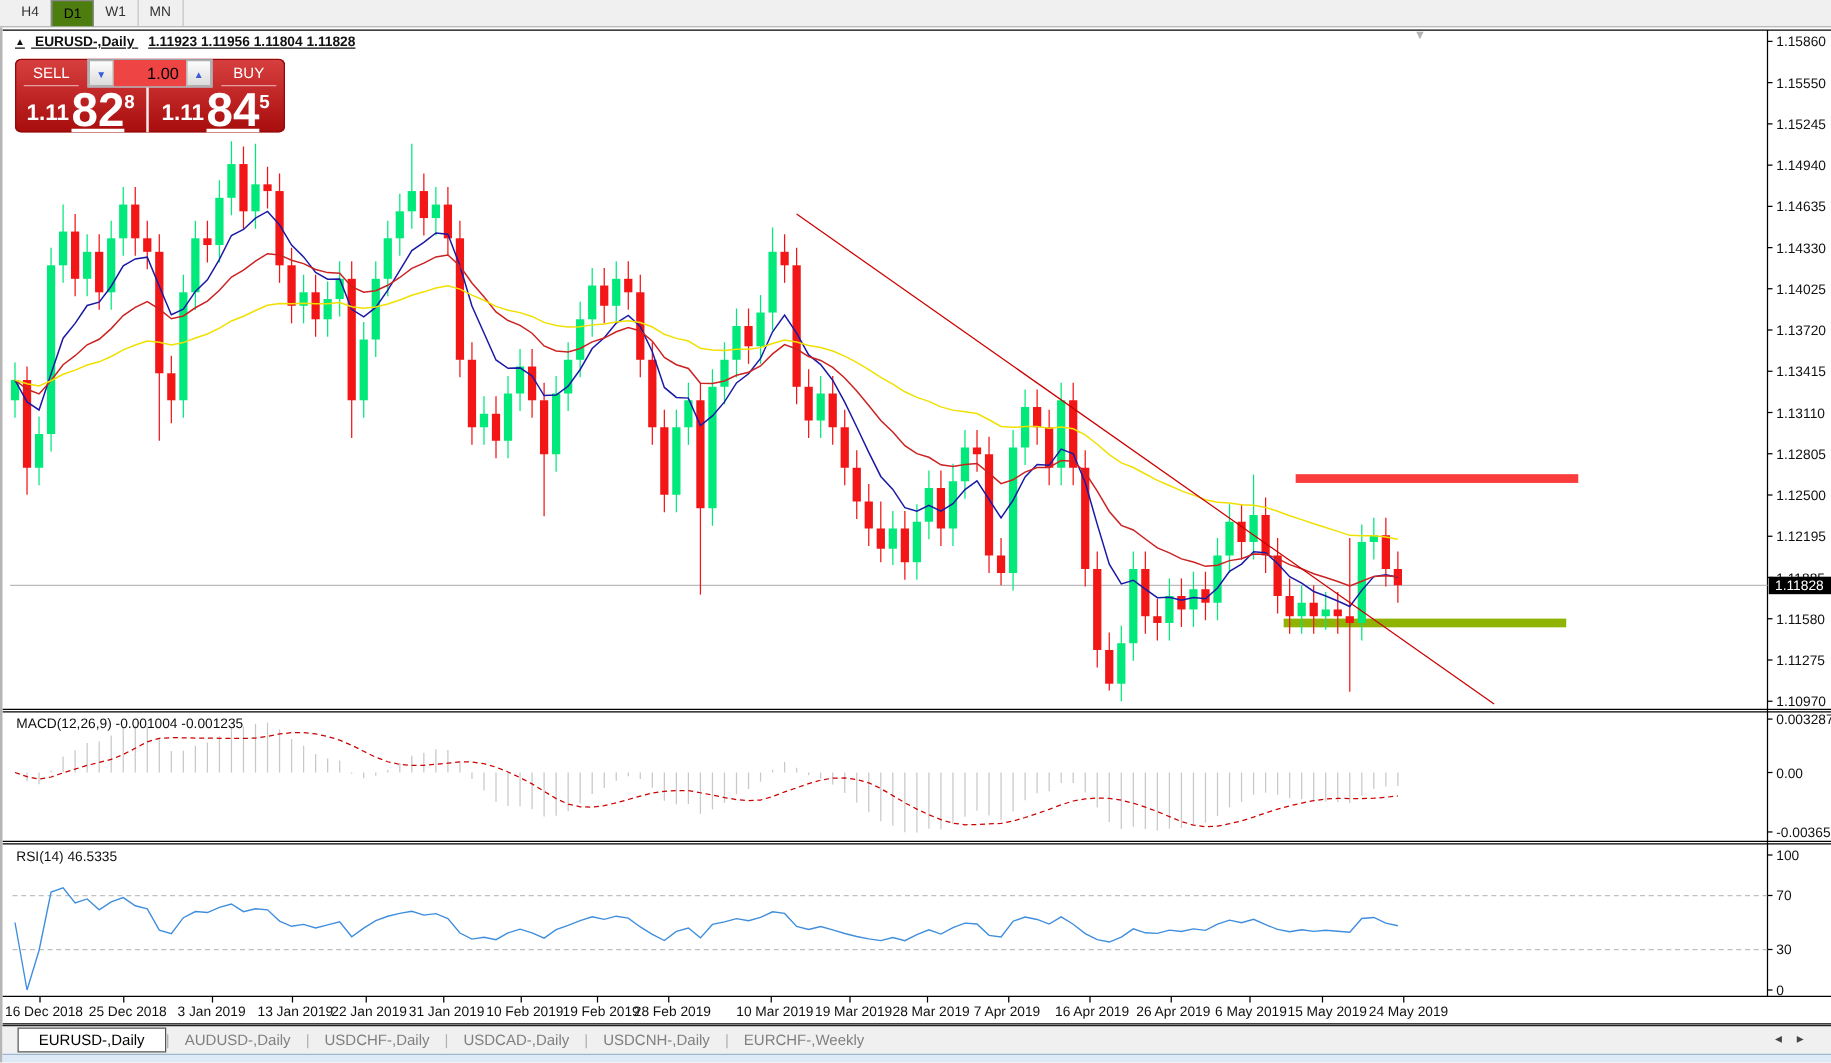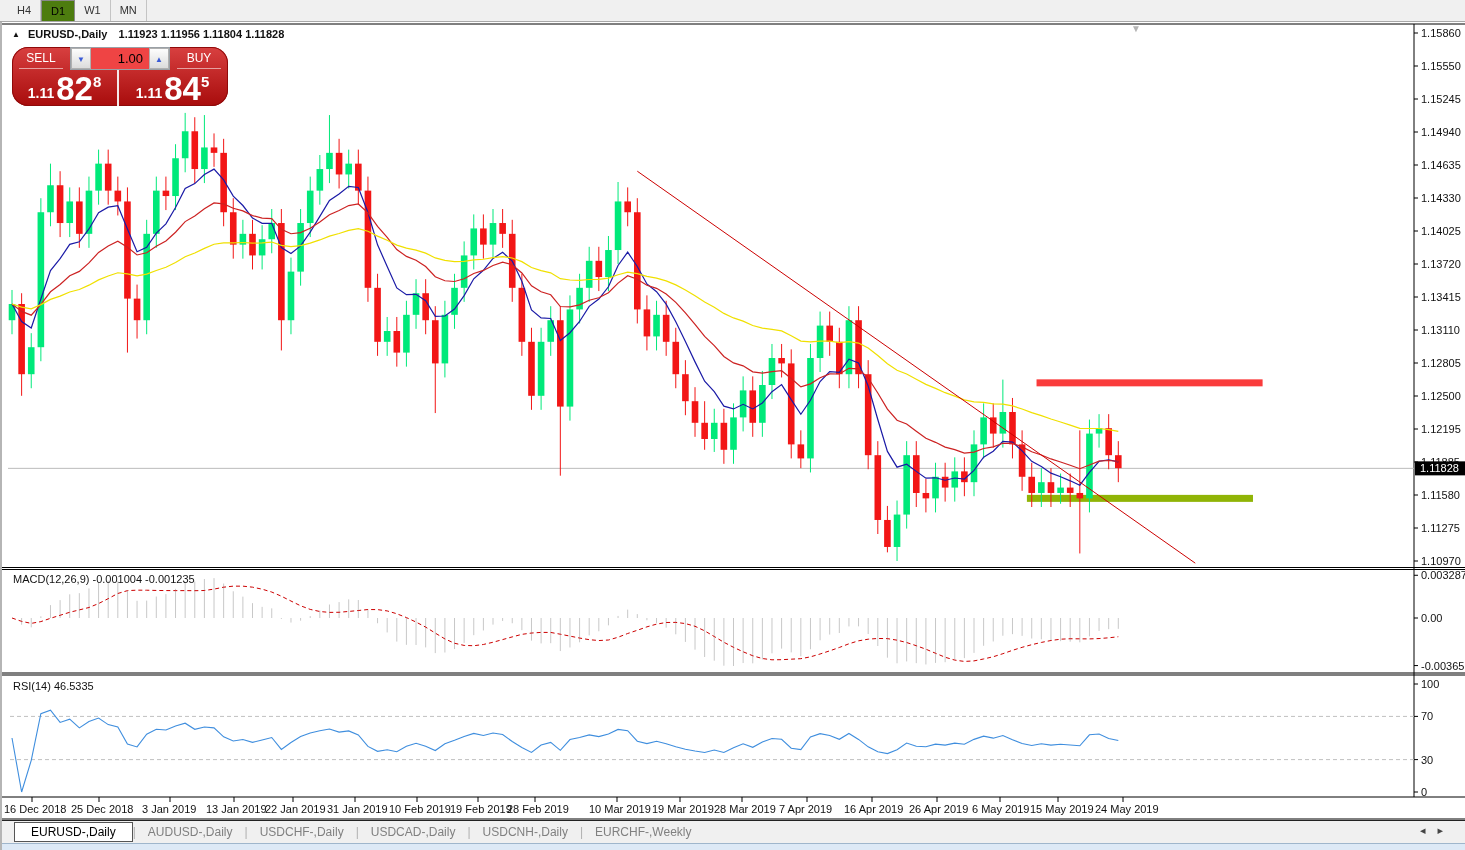--- a/index.html
+++ b/index.html
@@ -14,46 +14,46 @@
     height:21px; cursor:default; }
   .ptab.active { background:#4d7c0f; border:1px solid #8a8a8a; border-bottom:none; color:#000; }
 
   
   #workspace { position:absolute; left:0; top:22px; width:1465px; height:828px;
     background:#ffffff; border-left:2px solid #b5b5b5; }
   #chart-svg { position:absolute; left:0; top:0; }
 
   
   #chart-title { position:absolute; left:10px; top:6px; font-size:11px; font-weight:bold;
-    color:#111; white-space:nowrap; }
+    color:#111; white-space:nowrap;text-decoration:underline; }
   #chart-title .tri { font-size:8px; vertical-align:1px; margin-right:5px; }
 
   
   #shift-marker { position:absolute; left:1129px; top:1px; color:#b4b4b4; font-size:10px; }
 
   
   #trade-widget { position:absolute; left:10px; top:25px; width:216px; height:59px;
-    border-radius:16px; overflow:hidden;
+    border-radius:5px; overflow:hidden;
     background:linear-gradient(#d84040,#a80c0c); box-shadow:0 0 0 1px #8f0a0a inset; }
   .tw-row1 { position:absolute; left:0; top:0; width:216px; height:23px; display:flex; }
   .tw-btn { width:58px; height:23px; color:#fff; font-size:12px; text-align:center;
     padding-top:4px; cursor:pointer; }
   .tw-btn .ul { display:block; margin:3px auto 0 auto; width:44px; height:1px; background:rgba(255,255,255,.55); }
   #tw-spinner { flex:1; height:23px; background:#f0f0f0; border:1px solid #9aa0a6;
     display:flex; align-items:stretch; }
   .sp-btn { width:20px; background:linear-gradient(#fdfdfd,#dcdcdc); border:1px solid #b0b0b0;
     color:#3b5bd6; font-size:8px; text-align:center; padding-top:6px; cursor:pointer; }
   #sp-value { flex:1; background:#ef4444; font-size:13px; color:#000; text-align:right;
     padding:3px 6px 0 0; }
   .tw-row2 { position:absolute; left:0; top:23px; width:216px; height:36px; display:flex; }
   .tw-price { width:107px; color:#fff; display:flex; align-items:flex-end; justify-content:center;
     padding-bottom:2px; cursor:pointer; }
   .tw-price.left { border-right:2px solid #f4e9e9; }
-  .tw-price .small { font-size:14px; font-weight:bold; margin-right:2px; margin-bottom:3px; }
-  .tw-price .big { font-size:33px; font-weight:bold; line-height:30px; }
+  .tw-price .small { font-size:18px; font-weight:bold; margin-right:2px; margin-bottom:3px; }
+  .tw-price .big { font-size:38px; font-weight:bold; line-height:30px;text-decoration:underline; }
   .tw-price .sup { font-size:15px; font-weight:bold; margin-bottom:14px; }
 
   
   .panel-label { position:absolute; font-size:11px; color:#111; }
   #macd-label { left:11px; top:551px; }
   #rsi-label  { left:11px; top:658px; }
 
   
   #bottom-tabs { position:absolute; left:0; top:798px; width:1465px; height:23px;
     background:#f0f0f0; border-top:1px solid #222; display:flex; align-items:center; padding-left:12px; }

